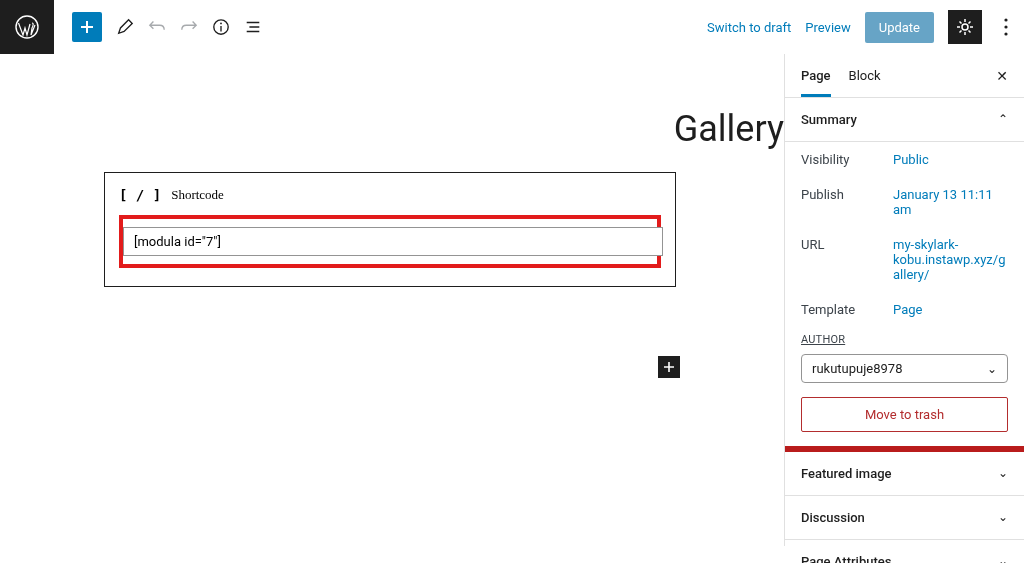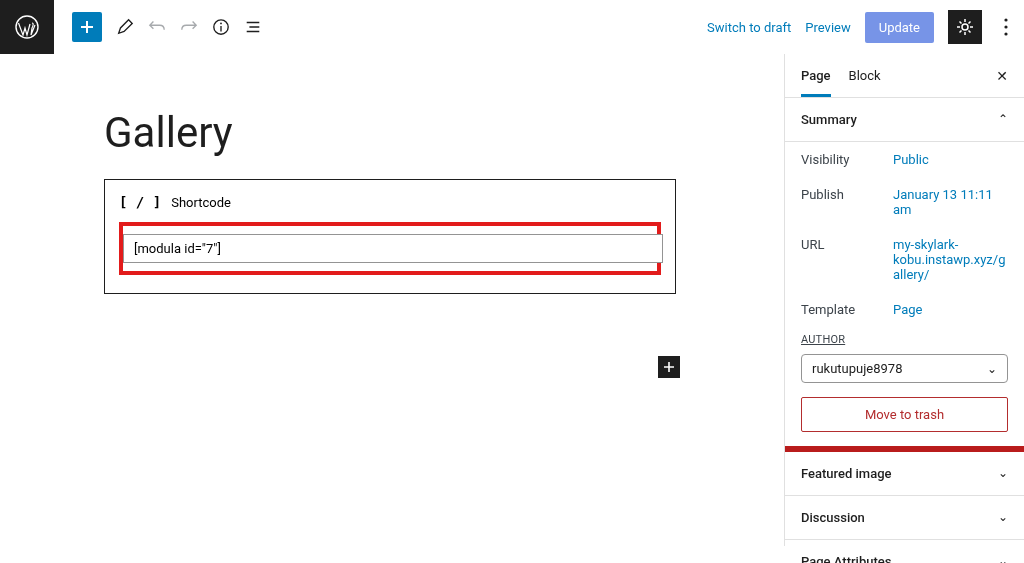--- a/index.html
+++ b/index.html
@@ -7,31 +7,31 @@
 
 
 .topbar { position: absolute; top: 0; left: 0; right: 0; height: 54px; display: flex; align-items: center; background: #fff; }
 .wp-logo-box { width: 54px; height: 54px; background: #1e1e1e; display: flex; align-items: center; justify-content: center; }
 .toolbar-left { display: flex; align-items: center; gap: 14px; padding-left: 18px; }
 .add-btn { width: 30px; height: 30px; background: #007cba; color: #fff; display: flex; align-items: center; justify-content: center; border-radius: 2px; }
 .tool-icon { width: 18px; height: 18px; display: flex; align-items: center; justify-content: center; color: #1e1e1e; }
 .tool-icon.disabled { color: #a7aaad; }
 .toolbar-right { margin-left: auto; display: flex; align-items: center; gap: 14px; padding-right: 8px; }
 .link-top { color: #007cba; font-size: 13px; cursor: pointer; }
-.update-btn { background: #1d4ed8; color: #fff; font-size: 13px; padding: 8px 14px; border-radius: 2px; opacity: 0.6; }
+.update-btn { background: #0369a1; color: #fff; font-size: 13px; padding: 8px 14px; border-radius: 2px; opacity: 0.6; }
 .settings-btn { width: 34px; height: 34px; background: #1e1e1e; color: #fff; display: flex; align-items: center; justify-content: center; }
 .more-btn { width: 20px; height: 34px; display: flex; align-items: center; justify-content: center; color: #1e1e1e; }
 
 
 .canvas { position: absolute; top: 54px; left: 0; right: 240px; bottom: 0; padding-top: 54px; }
-.page-title { font-size: 42px; font-weight: 400; color: #1e1e1e; margin-left: 104px; margin-bottom: 22px; }
+.page-title { font-size: 36px; font-weight: 400; color: #1e1e1e; margin-left: 104px; margin-bottom: 22px; text-align: right; }
 .block-shortcode { margin-left: 104px; width: 572px; border: 1px solid #1e1e1e; padding: 14px 14px 18px 14px; }
 .block-header { display: flex; align-items: center; gap: 10px; margin-bottom: 12px; }
 .sc-icon { font-size: 14px; font-family: monospace; font-weight: bold; }
-.sc-label { font-size: 13px; }
+.sc-label { font-size: 13px; font-family: Liberation Serif, serif; }
 .highlight-box { border: 4px solid #e21b1b; padding: 8px 0; }
 .sc-input { width: 540px; font-size: 13px; padding: 6px 10px; border: 1px solid #949494; outline: none; background: #fff; }
 .add-block-float { position: absolute; top: 302px; left: 658px; width: 22px; height: 22px; background: #1e1e1e; color: #fff; display: flex; align-items: center; justify-content: center; font-size: 14px; }
 
 
 .sidebar { position: absolute; top: 54px; right: 0; bottom: 17px; width: 240px; border-left: 1px solid #e0e0e0; background: #fff; font-size: 13px; color: #1e1e1e; }
 .tabs { display: flex; align-items: center; border-bottom: 1px solid #e0e0e0; height: 44px; padding: 0 16px; gap: 18px; }
 .tab { cursor: pointer; padding: 14px 0; }
 .tab.active { font-weight: 500; border-bottom: 3px solid #007cba; padding-bottom: 11px; }
 .tabs-close { margin-left: auto; font-size: 14px; cursor: pointer; }

